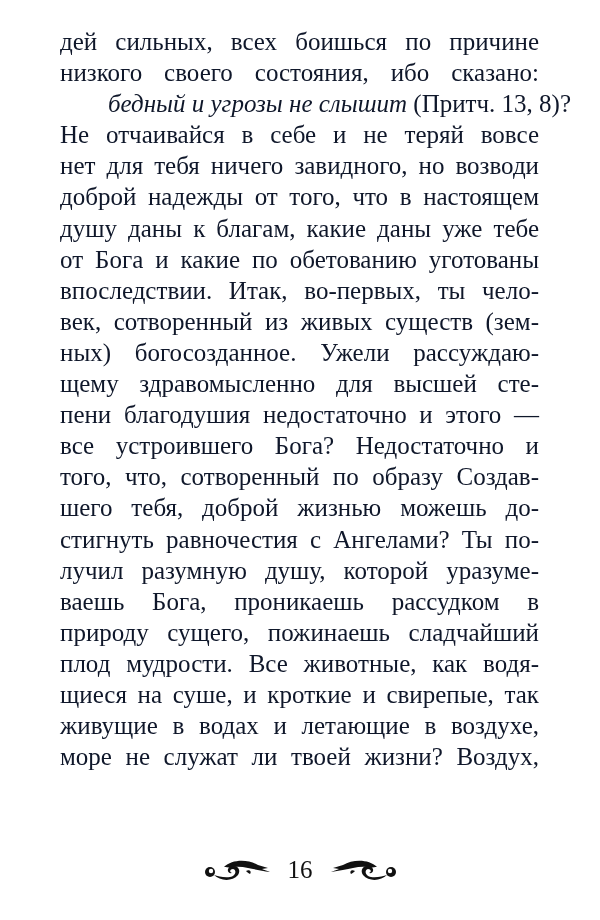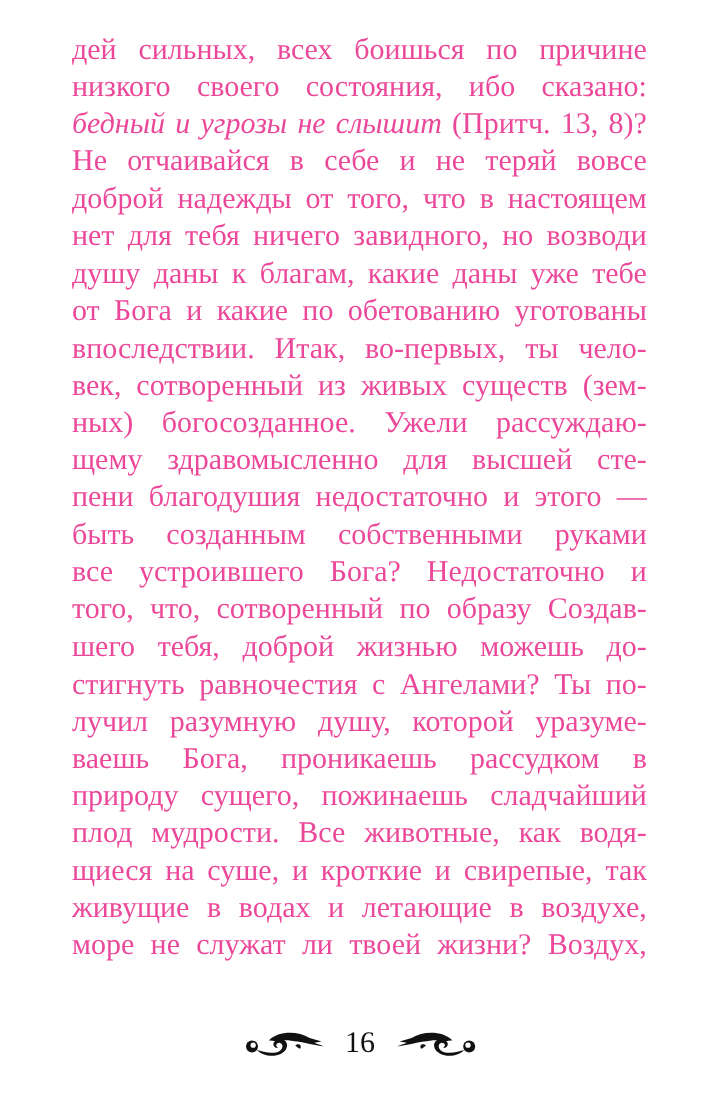--- a/index.html
+++ b/index.html
@@ -1,56 +1,55 @@
 <!DOCTYPE html>
 <html><head>
 <meta charset="utf-8">
 <style>
   html, body { margin: 0; padding: 0; background: #ffffff; }
   body { width: 600px; height: 920px; position: relative; overflow: hidden; }
   .page {
     position: absolute; left: 60px; top: 26px; width: 479px;
     font-family: "Liberation Serif", "DejaVu Serif", serif;
-    font-size: 25px; line-height: 31.1px; color: #ec4899;
+    font-size: 25px; line-height: 31.1px; color: #0f172a;
   }
   .line {
     display: block; white-space: nowrap;
     text-align: justify; text-align-last: justify;
     height: 31.1px;
   }
   .line.last { text-align-last: justify; font-family: Liberation Serif, serif; }
-  .it { font-style: italic; }
+  .it { font-style: italic; margin-left: 48px; }
   .footer {
     position: absolute; top: 855px; left: 0; width: 600px;
     display: flex; justify-content: center; align-items: flex-end; gap: 14px;
   }
   .pagenum {
     font-family: "Liberation Serif", "DejaVu Serif", serif;
     font-size: 25px; color: #111111; line-height: 30px;
   }
   .orn { width: 72px; height: 30px; display: block; }
 </style>
 </head>
 <body>
 
 <div class="page">
   <span class="line">дей сильных, всех боишься по причине</span>
   <span class="line">низкого своего состояния, ибо сказано:</span>
   <span class="line"><span class="it">бедный и угрозы не слышит</span><span> (Притч. 13, 8)?</span></span>
   <span class="line">Не отчаивайся в себе и не теряй вовсе</span>
+  <span class="line">нет для тебя ничего завидного, но возводи</span>
   <span class="line">доброй надежды от того, что в настоящем</span>
-  <span class="line">нет для тебя ничего завидного, но возводи</span>
   <span class="line">душу даны к благам, какие даны уже тебе</span>
   <span class="line">от Бога и какие по обетованию уготованы</span>
   <span class="line">впоследствии. Итак, во-первых, ты чело-</span>
   <span class="line">век, сотворенный из живых существ (зем-</span>
   <span class="line">ных) богосозданное. Ужели рассуждаю-</span>
   <span class="line">щему здравомысленно для высшей сте-</span>
   <span class="line">пени благодушия недостаточно и этого —</span>
-  <span class="line">быть созданным собственными руками</span>
   <span class="line">все устроившего Бога? Недостаточно и</span>
   <span class="line">того, что, сотворенный по образу Создав-</span>
   <span class="line">шего тебя, доброй жизнью можешь до-</span>
   <span class="line">стигнуть равночестия с Ангелами? Ты по-</span>
   <span class="line">лучил разумную душу, которой уразуме-</span>
   <span class="line">ваешь Бога, проникаешь рассудком в</span>
   <span class="line">природу сущего, пожинаешь сладчайший</span>
   <span class="line">плод мудрости. Все животные, как водя-</span>
   <span class="line">щиеся на суше, и кроткие и свирепые, так</span>
   <span class="line">живущие в водах и летающие в воздухе,</span>

